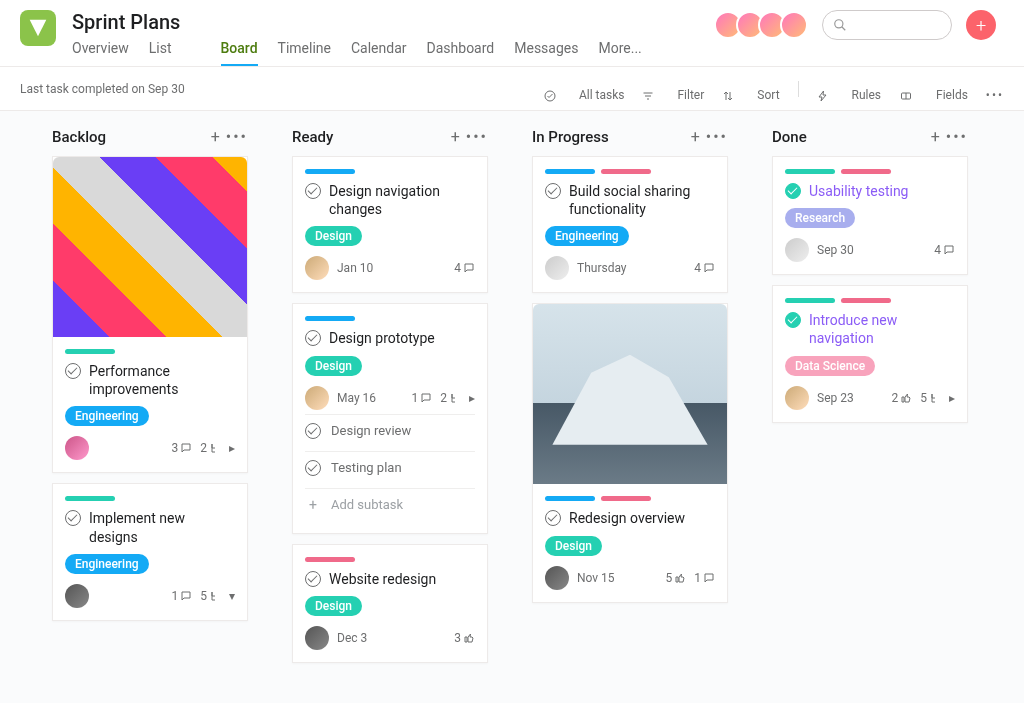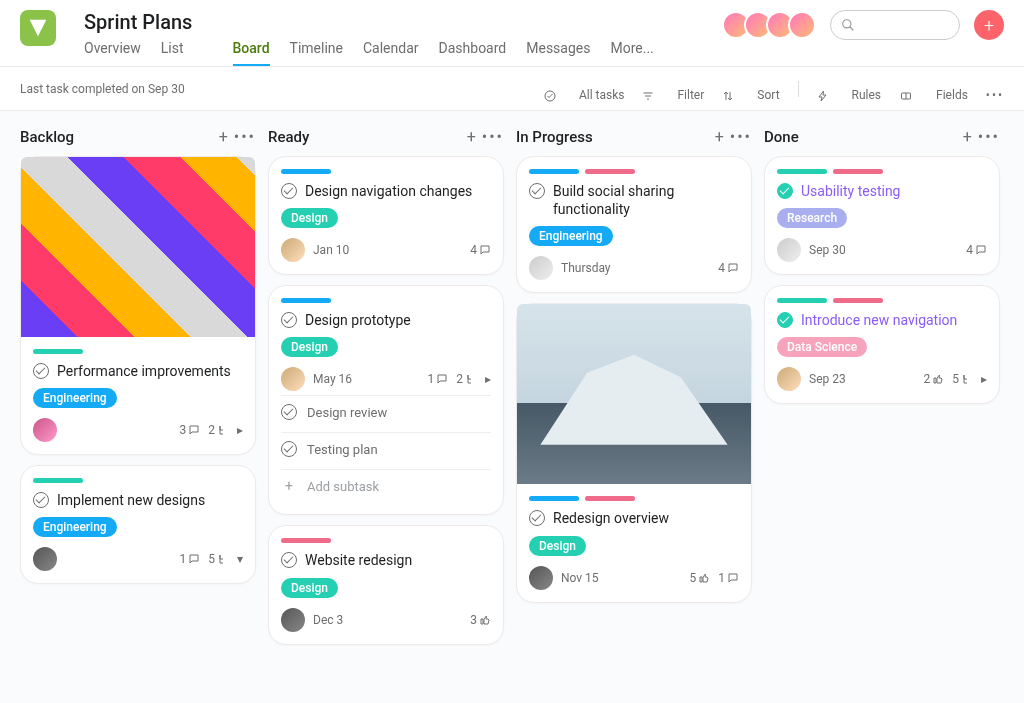--- a/index.html
+++ b/index.html
@@ -8,22 +8,22 @@
   background: #fff;
   color: #1e1f21;
   font-size: 13px;
   width: 1024px;
   height: 703px;
   overflow: hidden;
 }
 .header {
   display: flex;
   align-items: flex-start;
-  padding: 10px 20px 0 20px;
-  gap: 28px;
+  padding: 10px 28px 0 20px;
+  gap: 16px;
 }
 .project-icon {
   width: 36px; height: 36px;
   background: #8bc34a;
   border-radius: 8px;
   display: flex; align-items: center; justify-content: center;
   font-size: 20px;
   color: #fff;
 }
 .project-head { flex: 1; }
@@ -91,32 +91,32 @@
 .toolbar .tools .sep { width:1px; height:16px; background:#ddd; }
 .tool { display:flex;gap:23px;align-items:flex-end;cursor:pointer;margin-top:13px; }
 .board {
   display:flex;
   gap:12px;
   padding:16px 20px;
   background:#fafbfc;
   height: calc(703px - 100px);
   overflow:auto;
 }
-.column { width:236px; flex-shrink:0; }
+.column { width:196px; flex-shrink:0;margin-left:32px; }
 .col-head {
   display:flex;align-items:center;
   margin-bottom:10px;
   gap:6px;
 }
 .col-title { font-weight:500; font-size:15px; flex:1; }
 .col-head .icon { color:#6d6e6f; cursor:pointer; font-size:16px;}
 .card {
   background:#fff;
   border:1px solid #edeae9;
-  border-radius:18px;
+  border-radius:0;
   padding:12px;
   margin-bottom:10px;
   box-shadow: 0 1px 2px rgba(0,0,0,0.03);
 }
 .card .bars { display:flex; gap:6px; margin-bottom:8px;}
 .bar { height:5px; border-radius:3px; width:50px; }
 .bar.blue{background:#14aaf5;}
 .bar.teal{background:#25d0b2;}
 .bar.pink{background:#f06a8a;}
 .card-title-row { display:flex; gap:8px; align-items:flex-start; margin-bottom:8px;}

